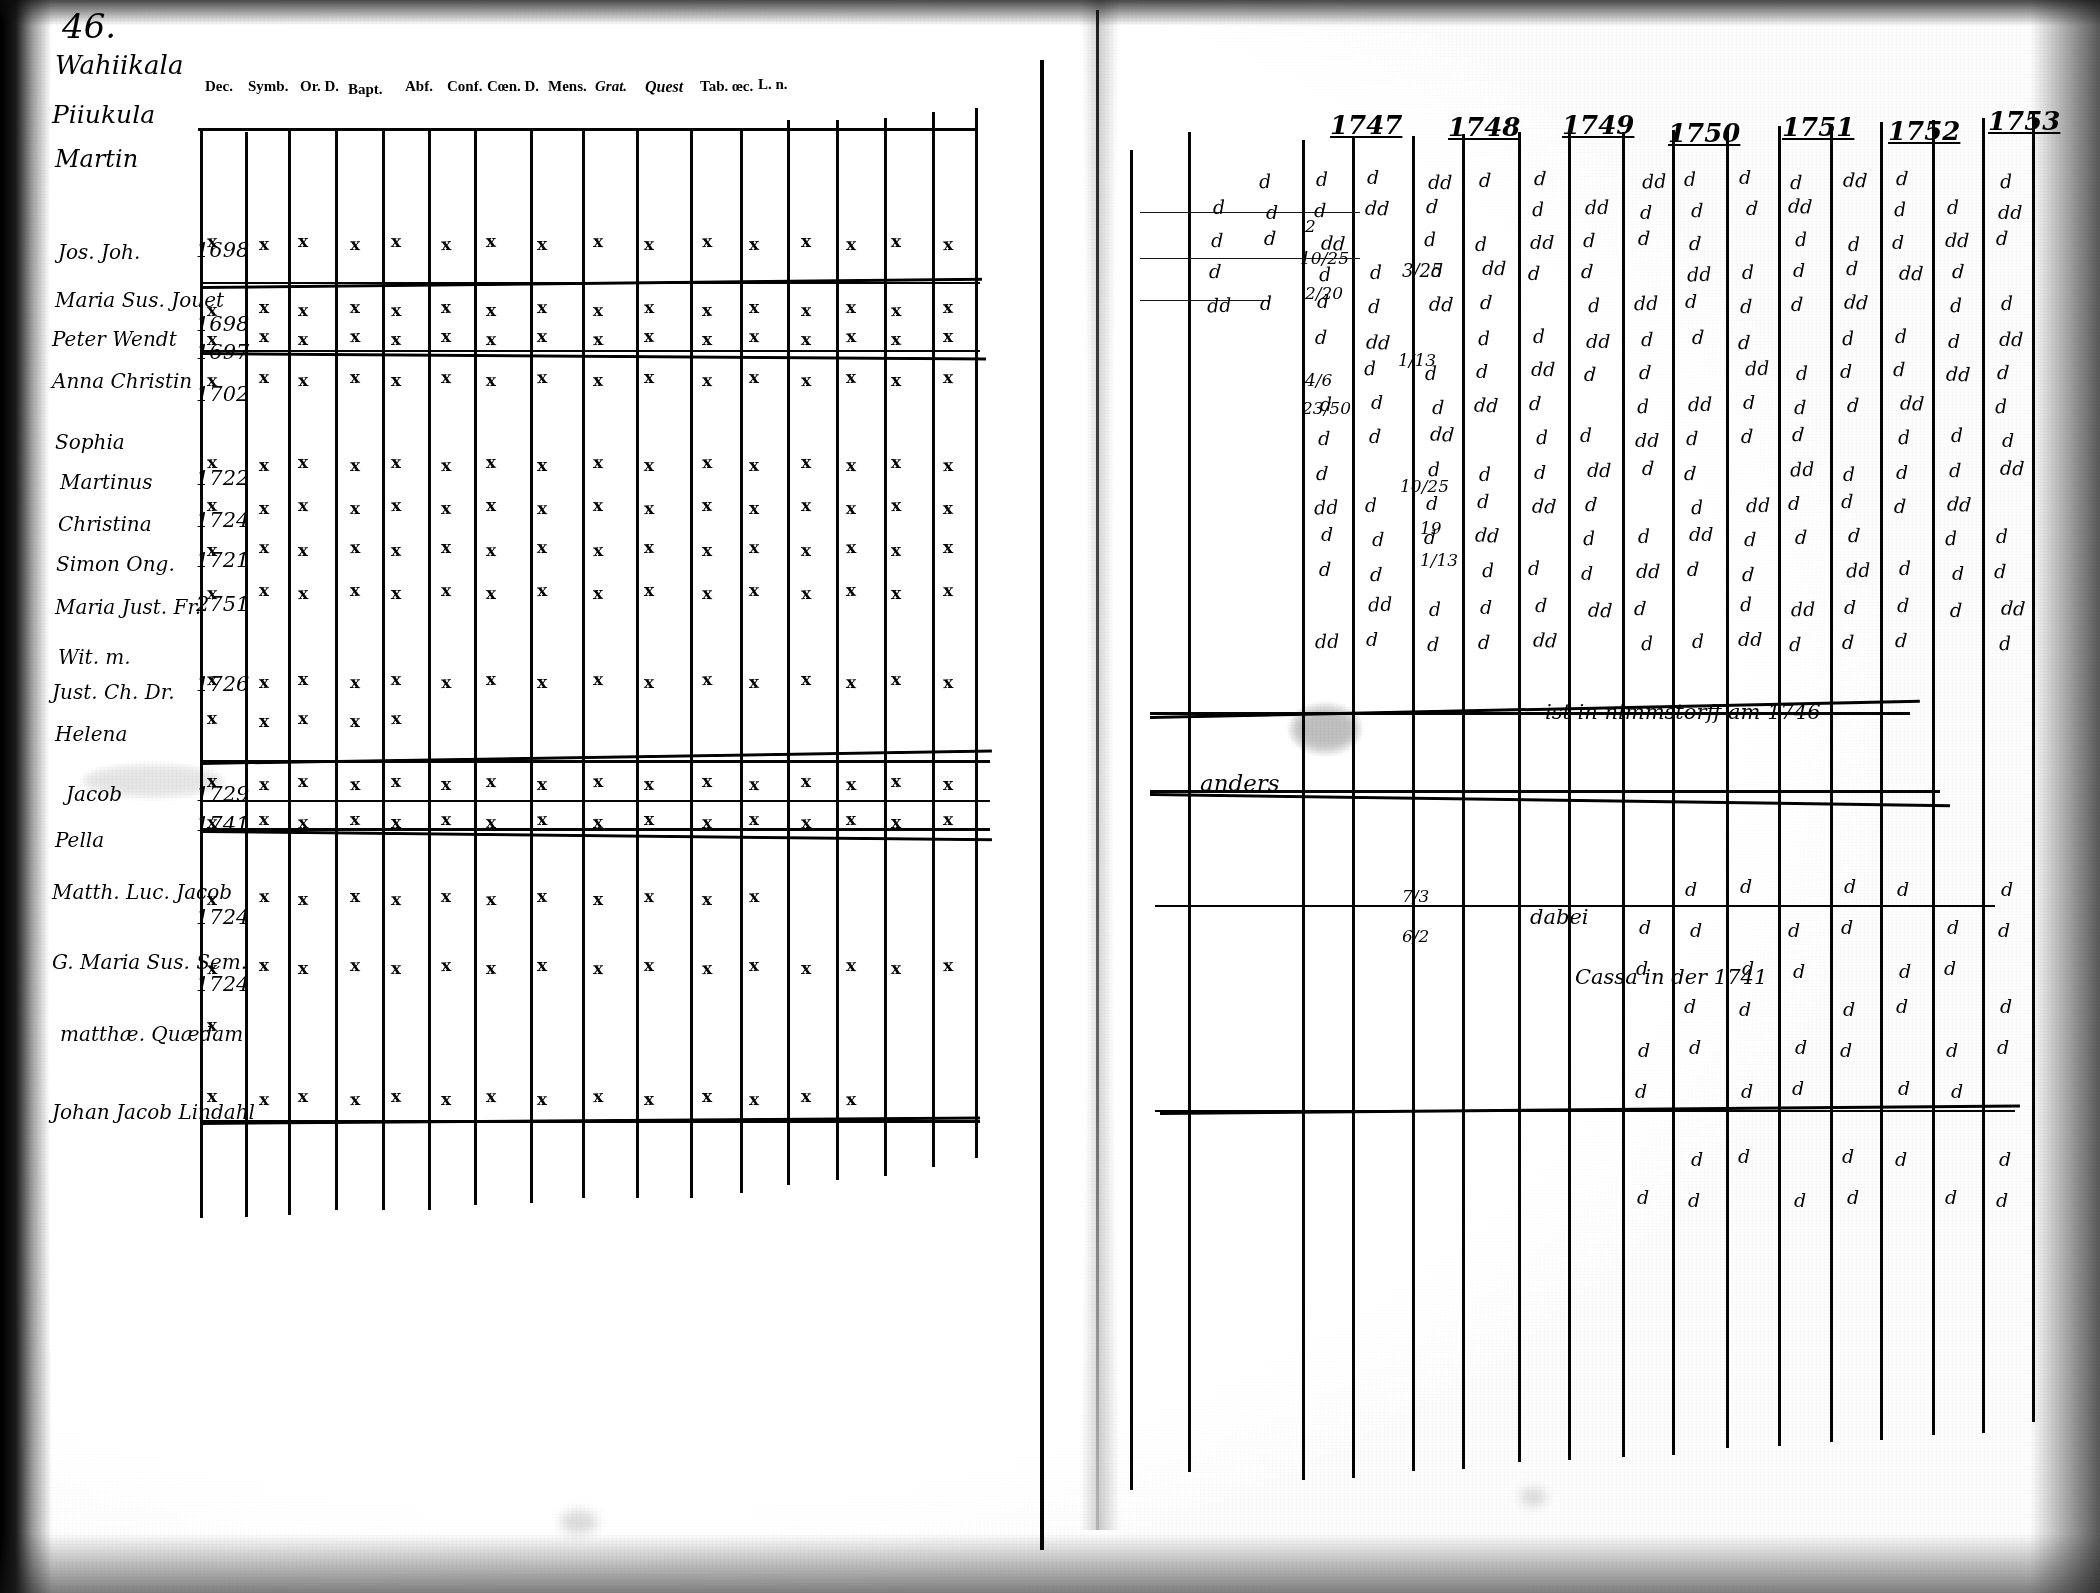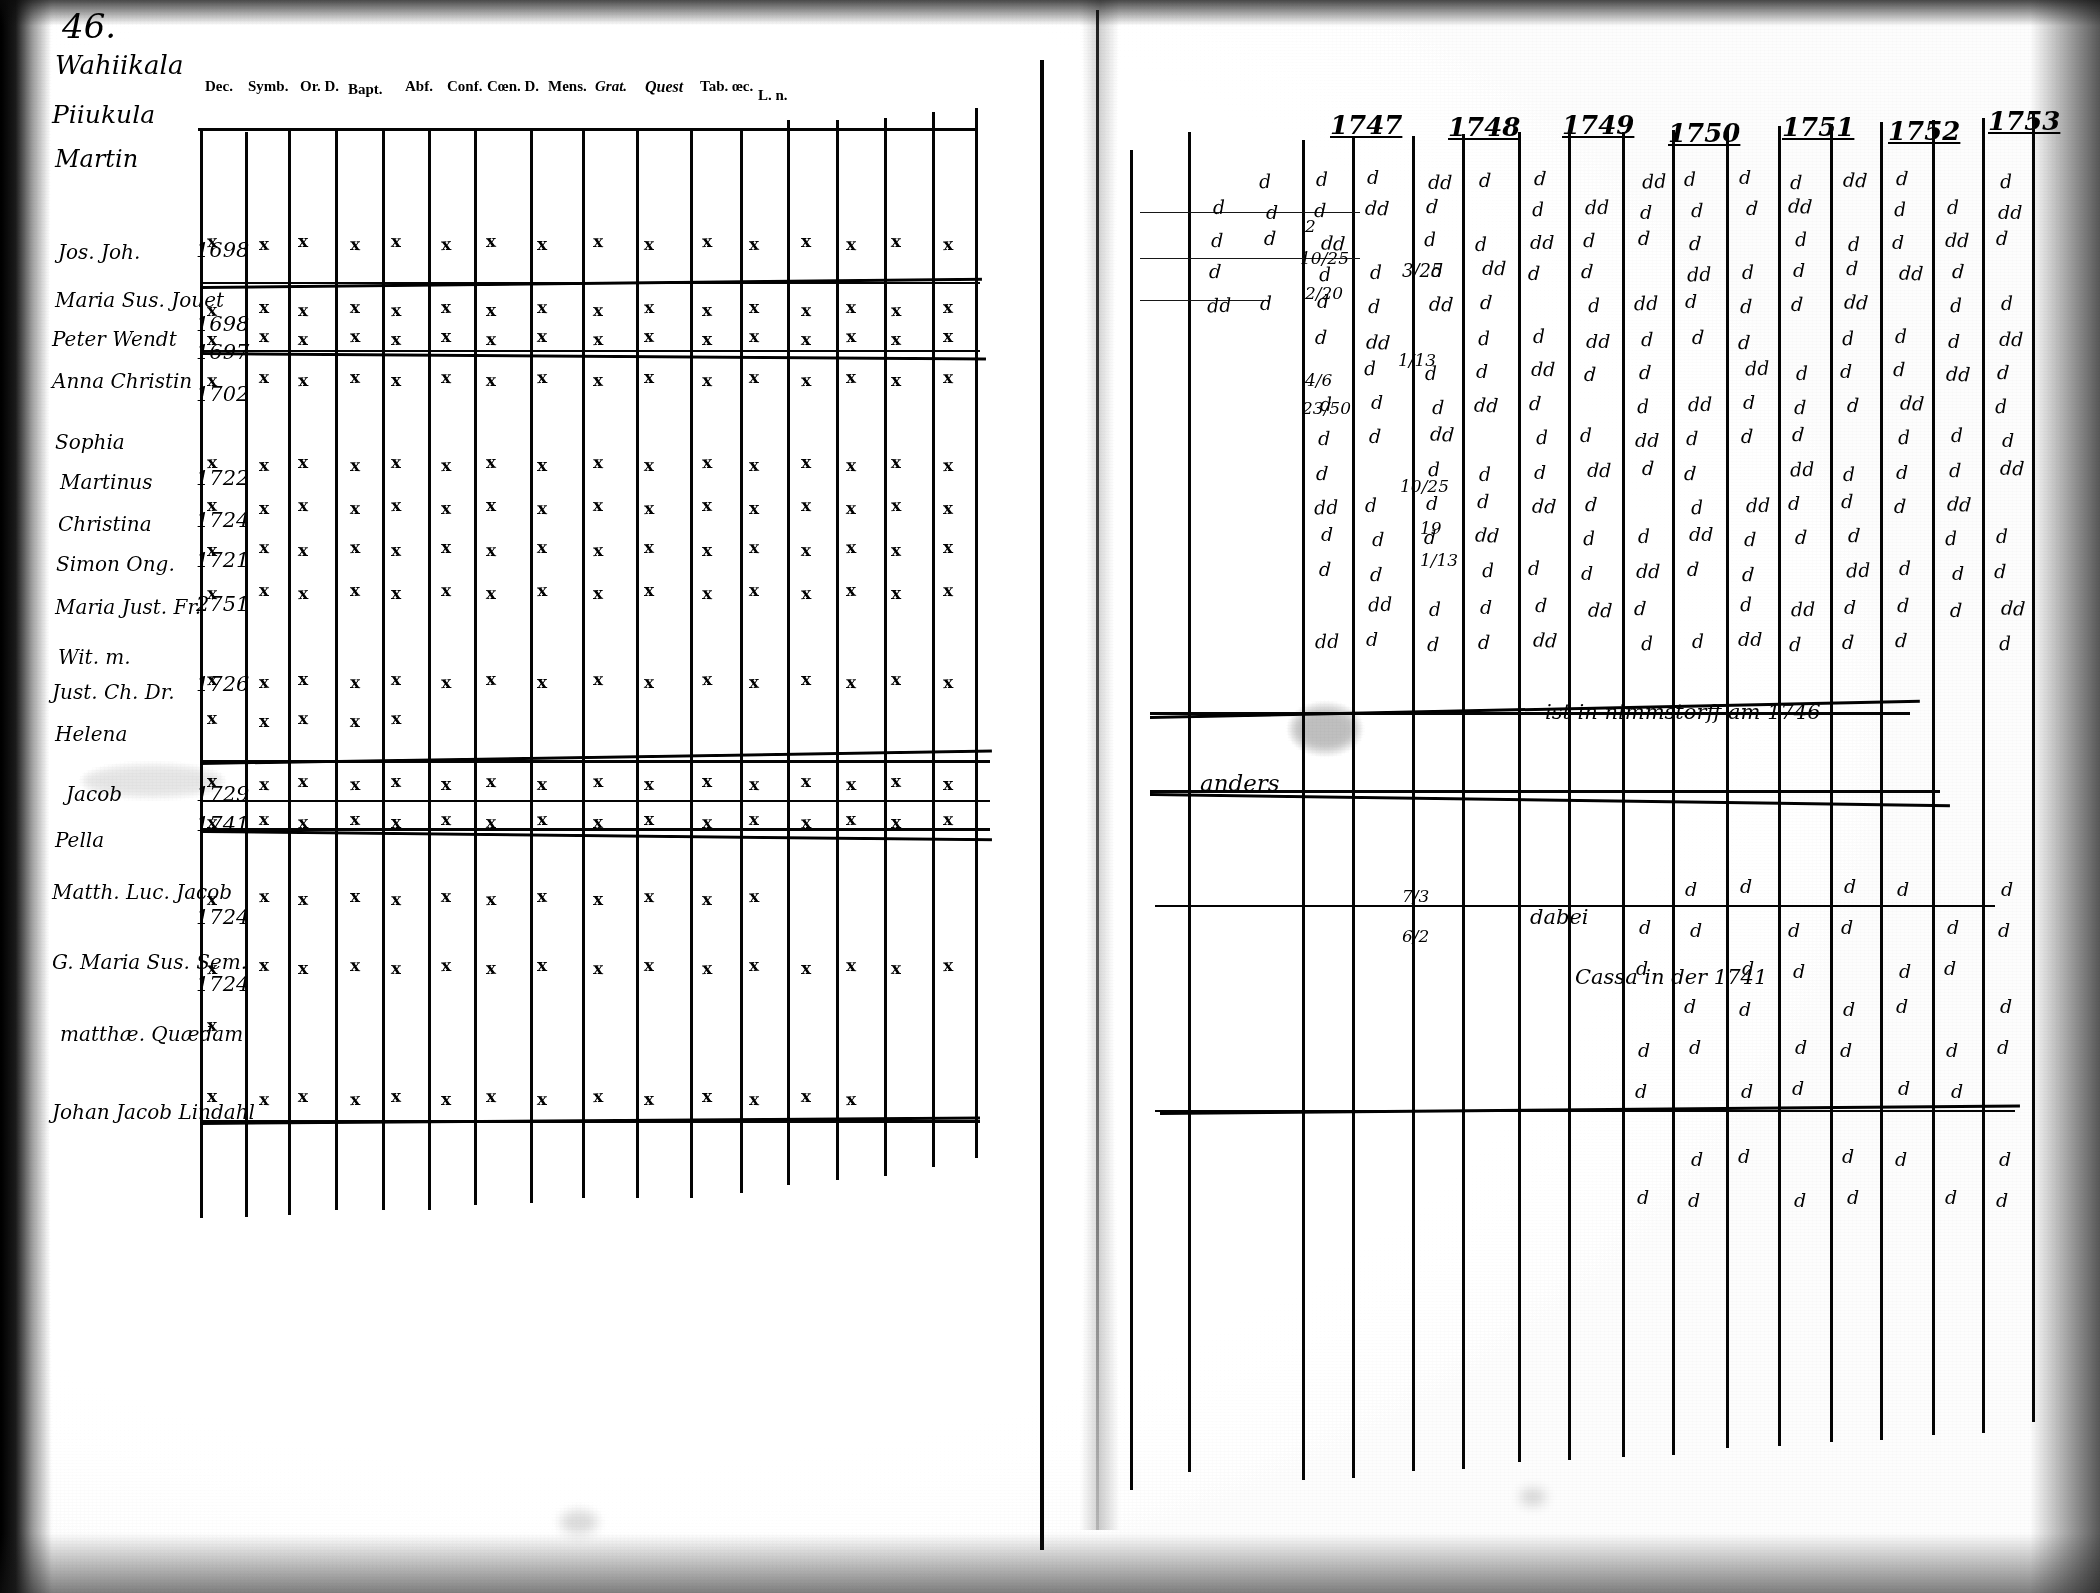--- a/index.html
+++ b/index.html
@@ -177,21 +177,21 @@
   <div class="printed ink" style="left:248px; top:78px;">Symb.</div>
   <div class="printed ink" style="left:300px; top:78px;">Or. D.</div>
   <div class="printed ink" style="left:348px; top:81px;">Bapt.</div>
   <div class="printed ink" style="left:405px; top:78px;">Abf.</div>
   <div class="printed ink" style="left:447px; top:78px;">Conf.</div>
   <div class="printed ink" style="left:487px; top:78px;">Cœn. D.</div>
   <div class="printed ink" style="left:548px; top:78px;">Mens.</div>
   <div class="printed ink" style="left:595px; top:78px;font-style:italic;">Grat.</div>
   <div class="printed ink" style="left:645px; top:78px; font-style:italic; font-size:16px;">Quest</div>
   <div class="printed ink" style="left:700px; top:78px;">Tab. œc.</div>
-  <div class="printed ink" style="left:758px; top:76px;margin-top:11px;">L. n.</div>
+  <div class="printed ink" style="left:758px; top:76px;">L. n.</div>
 
   <div class="vline" style="left:200px; top:128px; height:1090px;"></div>
   <div class="vline" style="left:245px; top:132px; height:1085px;"></div>
   <div class="vline" style="left:288px; top:130px; height:1085px;"></div>
   <div class="vline" style="left:335px; top:130px; height:1080px;"></div>
   <div class="vline" style="left:382px; top:130px; height:1080px;"></div>
   <div class="vline" style="left:428px; top:130px; height:1080px;"></div>
   <div class="vline" style="left:474px; top:130px; height:1075px;"></div>
   <div class="vline" style="left:530px; top:128px; height:1075px;"></div>
   <div class="vline" style="left:582px; top:128px; height:1070px;"></div>

